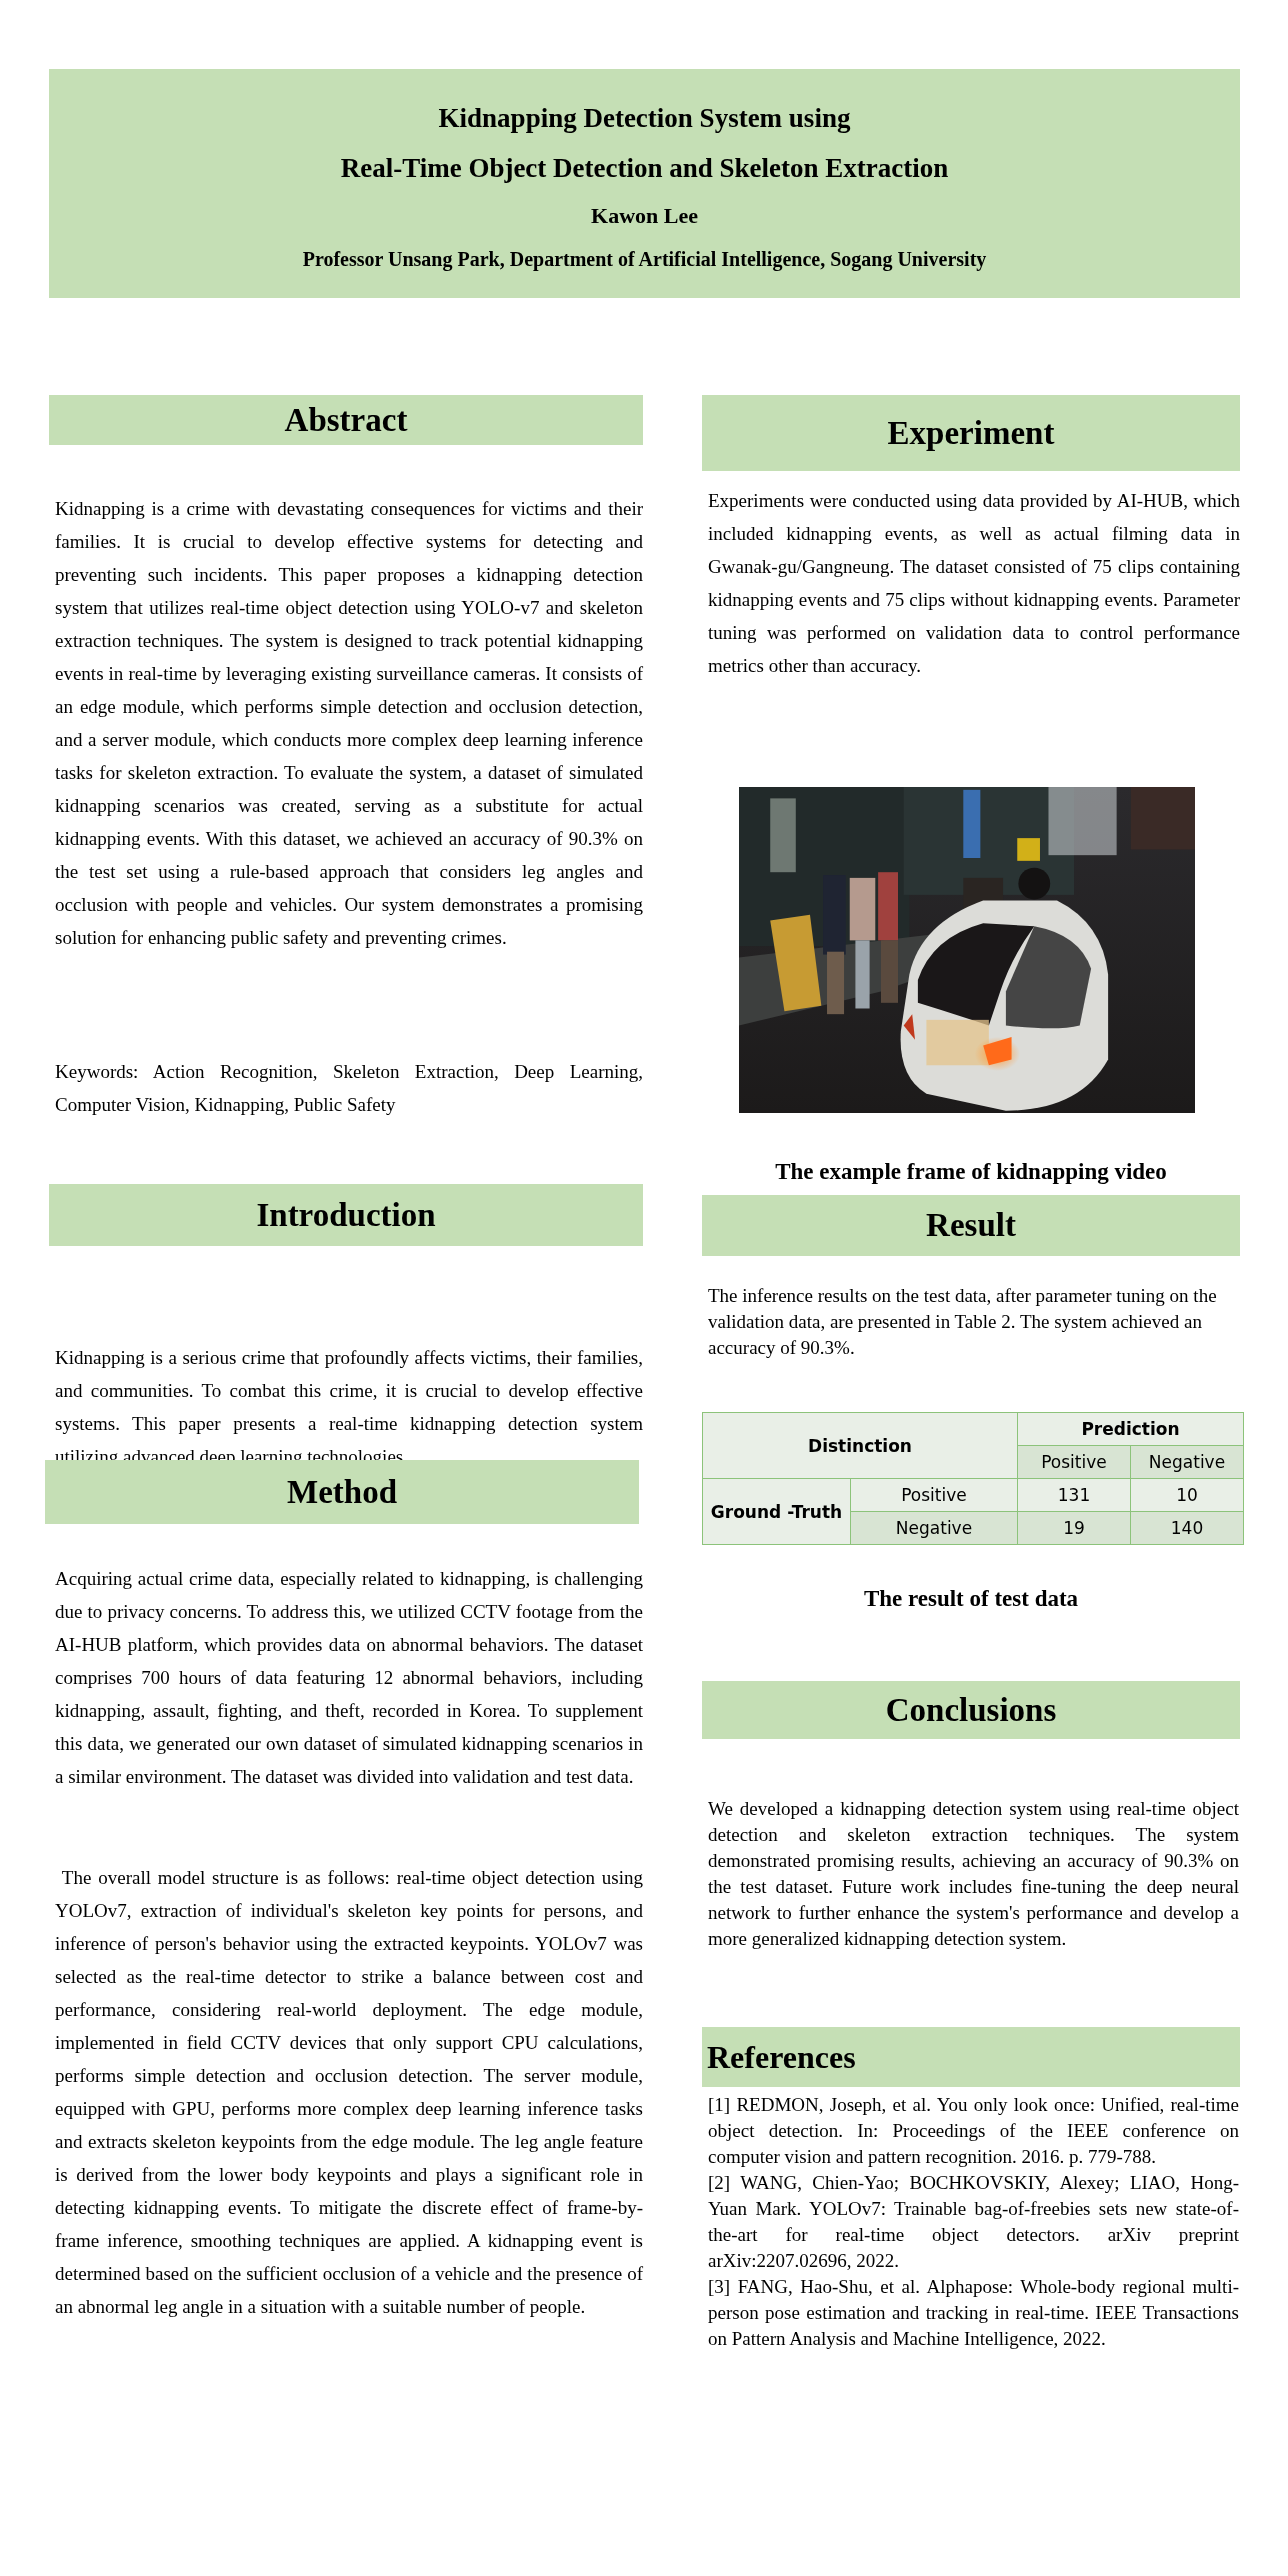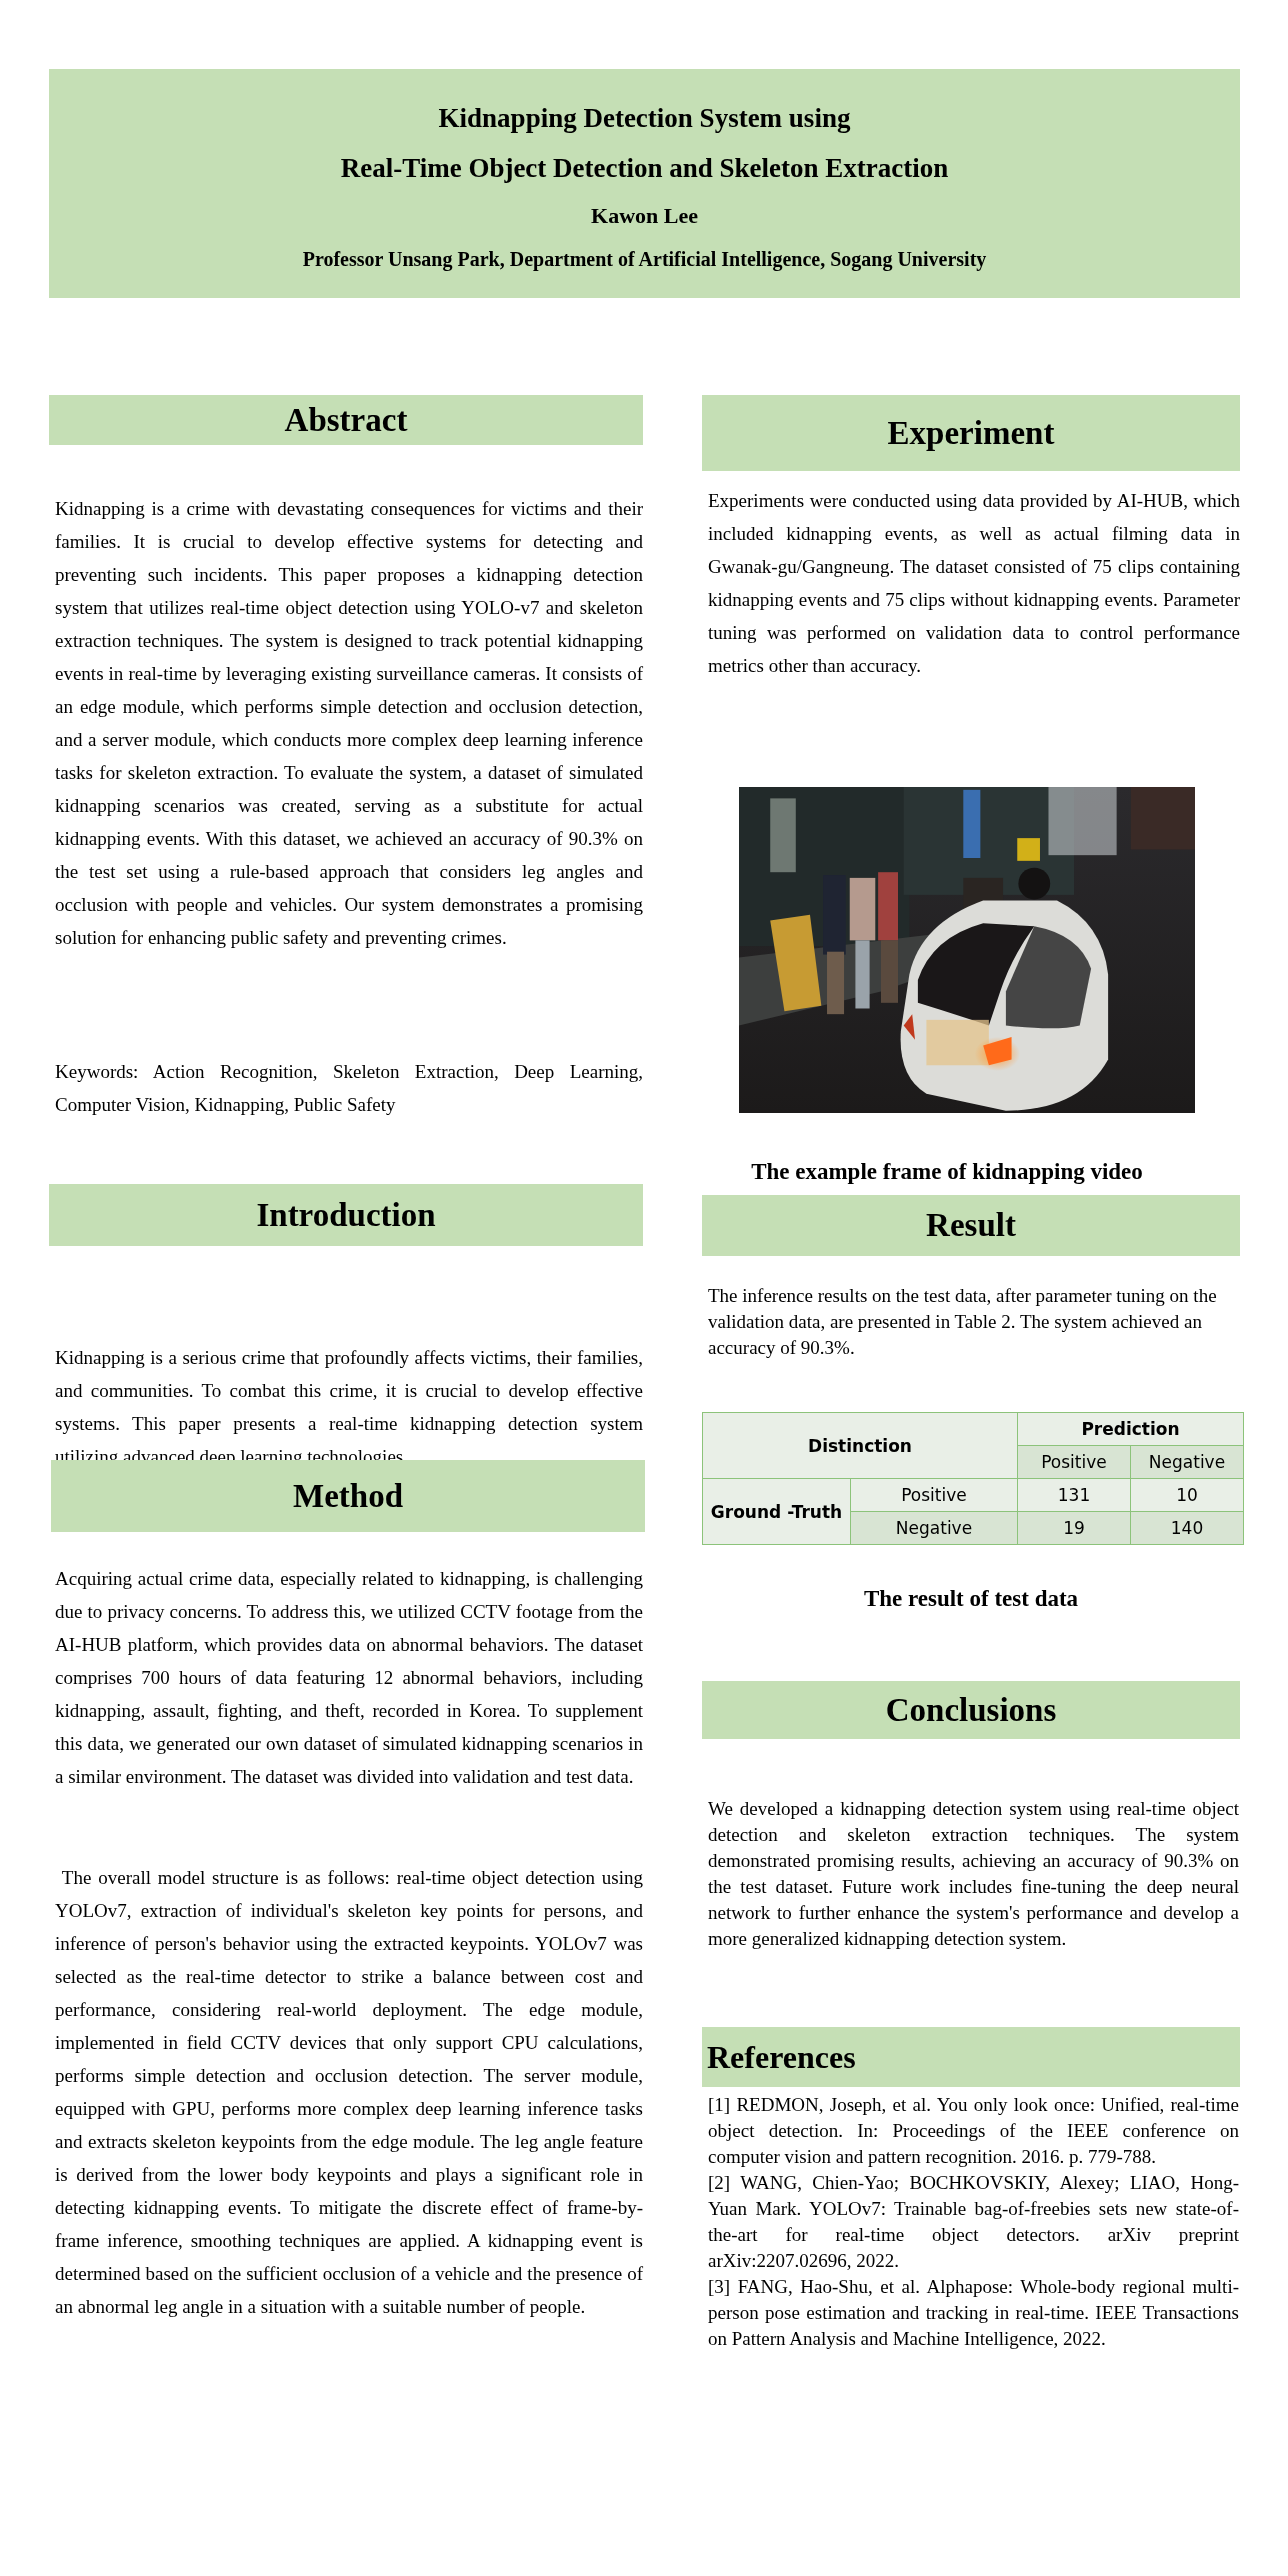--- a/index.html
+++ b/index.html
@@ -45,21 +45,21 @@
   <h2>Abstract</h2>
 </div>
 <p class="para lh-sp" style="left:55px; top:492px; width:588px;">Kidnapping is a crime with devastating consequences for victims and their families. It is crucial to develop effective systems for detecting and preventing such incidents. This paper proposes a kidnapping detection system that utilizes real-time object detection using YOLO-v7 and skeleton extraction techniques. The system is designed to track potential kidnapping events in real-time by leveraging existing surveillance cameras. It consists of an edge module, which performs simple detection and occlusion detection, and a server module, which conducts more complex deep learning inference tasks for skeleton extraction. To evaluate the system, a dataset of simulated kidnapping scenarios was created, serving as a substitute for actual kidnapping events. With this dataset, we achieved an accuracy of 90.3% on the test set using a rule-based approach that considers leg angles and occlusion with people and vehicles. Our system demonstrates a promising solution for enhancing public safety and preventing crimes.</p>
 <p class="para lh-sp" style="left:55px; top:1055px; width:588px; text-align-last:left;">Keywords: Action Recognition, Skeleton Extraction, Deep Learning, Computer Vision, Kidnapping, Public Safety</p>
 
 <div class="band" style="left:49px; top:1184px; width:594px; height:62px;">
   <h2>Introduction</h2>
 </div>
 <p class="para lh-sp" style="left:55px; top:1314px; width:588px;margin-top:27px;">Kidnapping is a serious crime that profoundly affects victims, their families, and communities. To combat this crime, it is crucial to develop effective systems. This paper presents a real-time kidnapping detection system utilizing advanced deep learning technologies.</p>
 
-<div class="band" style="left:51px; top:1460px; width:594px; height:72px;">
+<div class="band" style="left:45px; top:1460px; width:594px; height:64px;">
   <h2>Method</h2>
 </div>
 <p class="para lh-sp" style="left:55px; top:1562px; width:588px;">Acquiring actual crime data, especially related to kidnapping, is challenging due to privacy concerns. To address this, we utilized CCTV footage from the AI-HUB platform, which provides data on abnormal behaviors. The dataset comprises 700 hours of data featuring 12 abnormal behaviors, including kidnapping, assault, fighting, and theft, recorded in Korea. To supplement this data, we generated our own dataset of simulated kidnapping scenarios in a similar environment. The dataset was divided into validation and test data.</p>
 <p class="para lh-sp" style="left:55px; top:1861px; width:588px; white-space:pre-wrap;"> The overall model structure is as follows: real-time object detection using YOLOv7, extraction of individual's skeleton key points for persons, and inference of person's behavior using the extracted keypoints. YOLOv7 was selected as the real-time detector to strike a balance between cost and performance, considering real-world deployment. The edge module, implemented in field CCTV devices that only support CPU calculations, performs simple detection and occlusion detection. The server module, equipped with GPU, performs more complex deep learning inference tasks and extracts skeleton keypoints from the edge module. The leg angle feature is derived from the lower body keypoints and plays a significant role in detecting kidnapping events. To mitigate the discrete effect of frame-by-frame inference, smoothing techniques are applied. A kidnapping event is determined based on the sufficient occlusion of a vehicle and the presence of an abnormal leg angle in a situation with a suitable number of people.</p>
 
 <div class="band" style="left:702px; top:395px; width:538px; height:76px;">
   <h2>Experiment</h2>
 </div>
 <p class="para lh-sp" style="left:708px; top:484px; width:532px;">Experiments were conducted using data provided by AI-HUB, which included kidnapping events, as well as actual filming data in Gwanak-gu/Gangneung. The dataset consisted of 75 clips containing kidnapping events and 75 clips without kidnapping events. Parameter tuning was performed on validation data to control performance metrics other than accuracy.</p>
 
@@ -100,21 +100,21 @@
 
     <path d="M300 330 Q320 240 430 200 L560 200 Q640 240 650 330 L650 480 Q600 570 470 570 L330 540 Q280 510 285 430 Z" fill="#dcdcd8"></path>
     <path d="M315 340 Q340 265 430 240 L520 245 Q480 300 460 360 L440 420 Q380 400 315 380 Z" fill="#1a1718"></path>
     <path d="M520 245 Q600 260 620 320 L600 420 Q560 430 470 420 L470 360 Z" fill="#2a2a2c" opacity="0.85"></path>
     <rect x="330" y="410" width="110" height="80" fill="#e4c48c" opacity="0.75"></rect>
     <ellipse cx="455" cy="470" rx="40" ry="30" fill="url(#glow)"></ellipse>
     <path d="M430 455 L480 440 L480 480 L440 490 Z" fill="#ff6a1a"></path>
     <path d="M290 420 L305 400 L310 445 Z" fill="#c0391d"></path>
   </svg>
 </div>
-<p class="caption" style="left:678px; top:1159px; width:538px;">The example frame of kidnapping video</p>
+<p class="caption" style="left:702px; top:1159px; width:538px;">The example frame of kidnapping video</p>
 
 <div class="band" style="left:702px; top:1195px; width:538px; height:61px;">
   <h2>Result</h2>
 </div>
 <p class="para lh-tight" style="left:708px; top:1283px; width:514px; text-align:left;">The inference results on the test data, after parameter tuning on the validation data, are presented in Table 2. The system achieved an accuracy of 90.3%.</p>
 
 <table class="cm">
   <tbody>
       <tr>
     <td class="light b" colspan="2" rowspan="2" style="width:311px;">Distinction</td>

